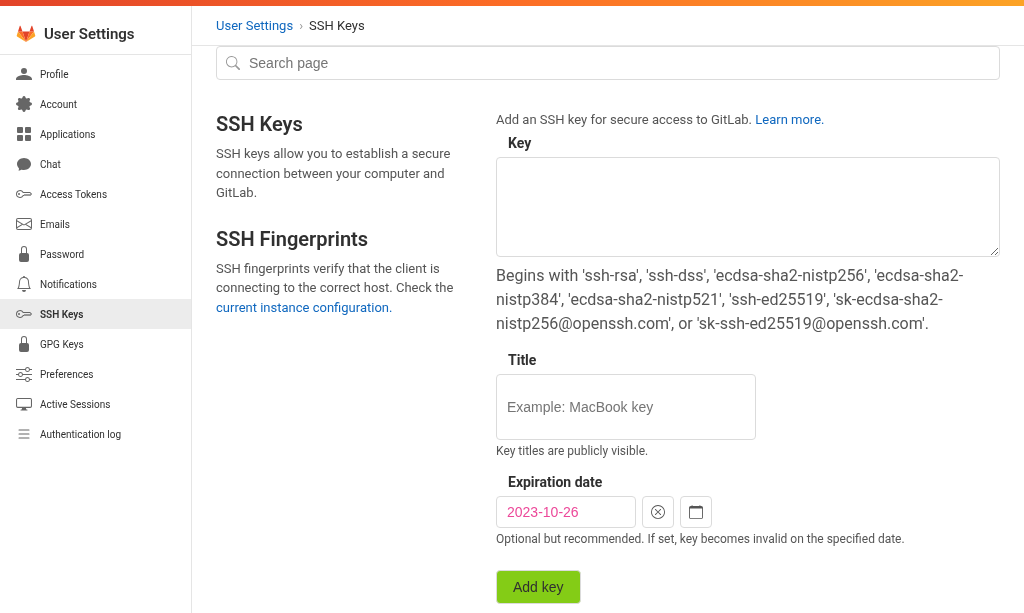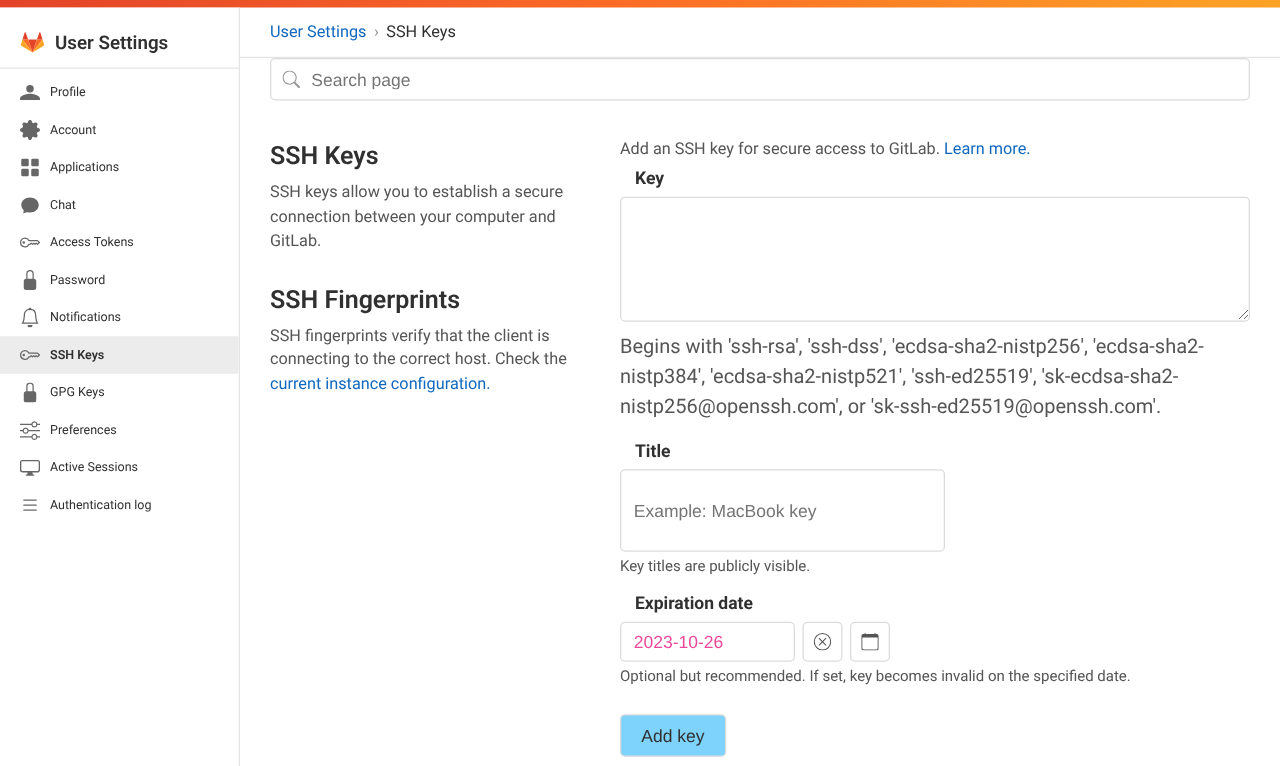--- a/index.html
+++ b/index.html
@@ -225,21 +225,21 @@
       justify-content: center;
       color: #555;
     }
     .expiry-hint {
       font-size: 12px;
       color: #555;
       margin-top: 4px;
     }
     .add-key-btn {
       padding: 8px 16px;
-      background: #7dd3fc;
+      background: #84cc16;
       border: 1px solid #dbdbdb;
       border-radius: 4px;
       font-size: 14px;
       cursor: pointer;
       color: #303030;
       margin-top: 8px;
       margin-bottom: 24px;
     }
     .divider {
       height: 1px;
@@ -311,20 +311,28 @@
     <div class="sidebar-item">
       <span class="sidebar-icon">
         <svg width="16" height="16" viewBox="0 0 16 16" fill="currentColor">
             <path d="M0 8a4 4 0 0 1 7.465-2H14a.5.5 0 0 1 .354.146l1.5 1.5a.5.5 0 0 1 0 .708l-1.5 1.5a.5.5 0 0 1-.708 0L13 9.207l-.646.647a.5.5 0 0 1-.708 0L11 9.207l-.646.647a.5.5 0 0 1-.708 0L9 9.207l-.646.647A.5.5 0 0 1 8 10h-.535A4 4 0 0 1 0 8zm4-3a3 3 0 1 0 2.712 4.285A.5.5 0 0 1 7.163 9h.63l.853-.854a.5.5 0 0 1 .708 0l.646.647.646-.647a.5.5 0 0 1 .708 0l.646.647.646-.647a.5.5 0 0 1 .708 0l.646.647.793-.793-1-1h-6.63a.5.5 0 0 1-.451-.285A3 3 0 0 0 4 5z"></path>
             <path d="M4 8a1 1 0 1 1-2 0 1 1 0 0 1 2 0z"></path>
           </svg>
       </span>
       <span>Access Tokens</span>
     </div>
 
+    <div class="sidebar-item">
+      <span class="sidebar-icon">
+        <svg width="16" height="16" viewBox="0 0 16 16" fill="currentColor">
+            <path d="M0 4a2 2 0 0 1 2-2h12a2 2 0 0 1 2 2v8a2 2 0 0 1-2 2H2a2 2 0 0 1-2-2V4zm2-1a1 1 0 0 0-1 1v.217l7 4.2 7-4.2V4a1 1 0 0 0-1-1H2zm13 2.383-4.758 2.855L15 11.114V5.383zm-.034 6.878L9.271 8.82 8 9.583 6.728 8.82l-5.694 3.44A1 1 0 0 0 2 13h12a1 1 0 0 0 .966-.739zM1 11.114l4.758-2.876L1 5.383v5.731z"></path>
+          </svg>
+      </span>
+      <span>Emails</span>
+    </div>
 
     <div class="sidebar-item">
       <span class="sidebar-icon">
         <svg width="16" height="16" viewBox="0 0 16 16" fill="currentColor">
             <path d="M8 1a2 2 0 0 1 2 2v4H6V3a2 2 0 0 1 2-2zm3 6V3a3 3 0 0 0-6 0v4a2 2 0 0 0-2 2v5a2 2 0 0 0 2 2h6a2 2 0 0 0 2-2V9a2 2 0 0 0-2-2z"></path>
           </svg>
       </span>
       <span>Password</span>
     </div>
 

